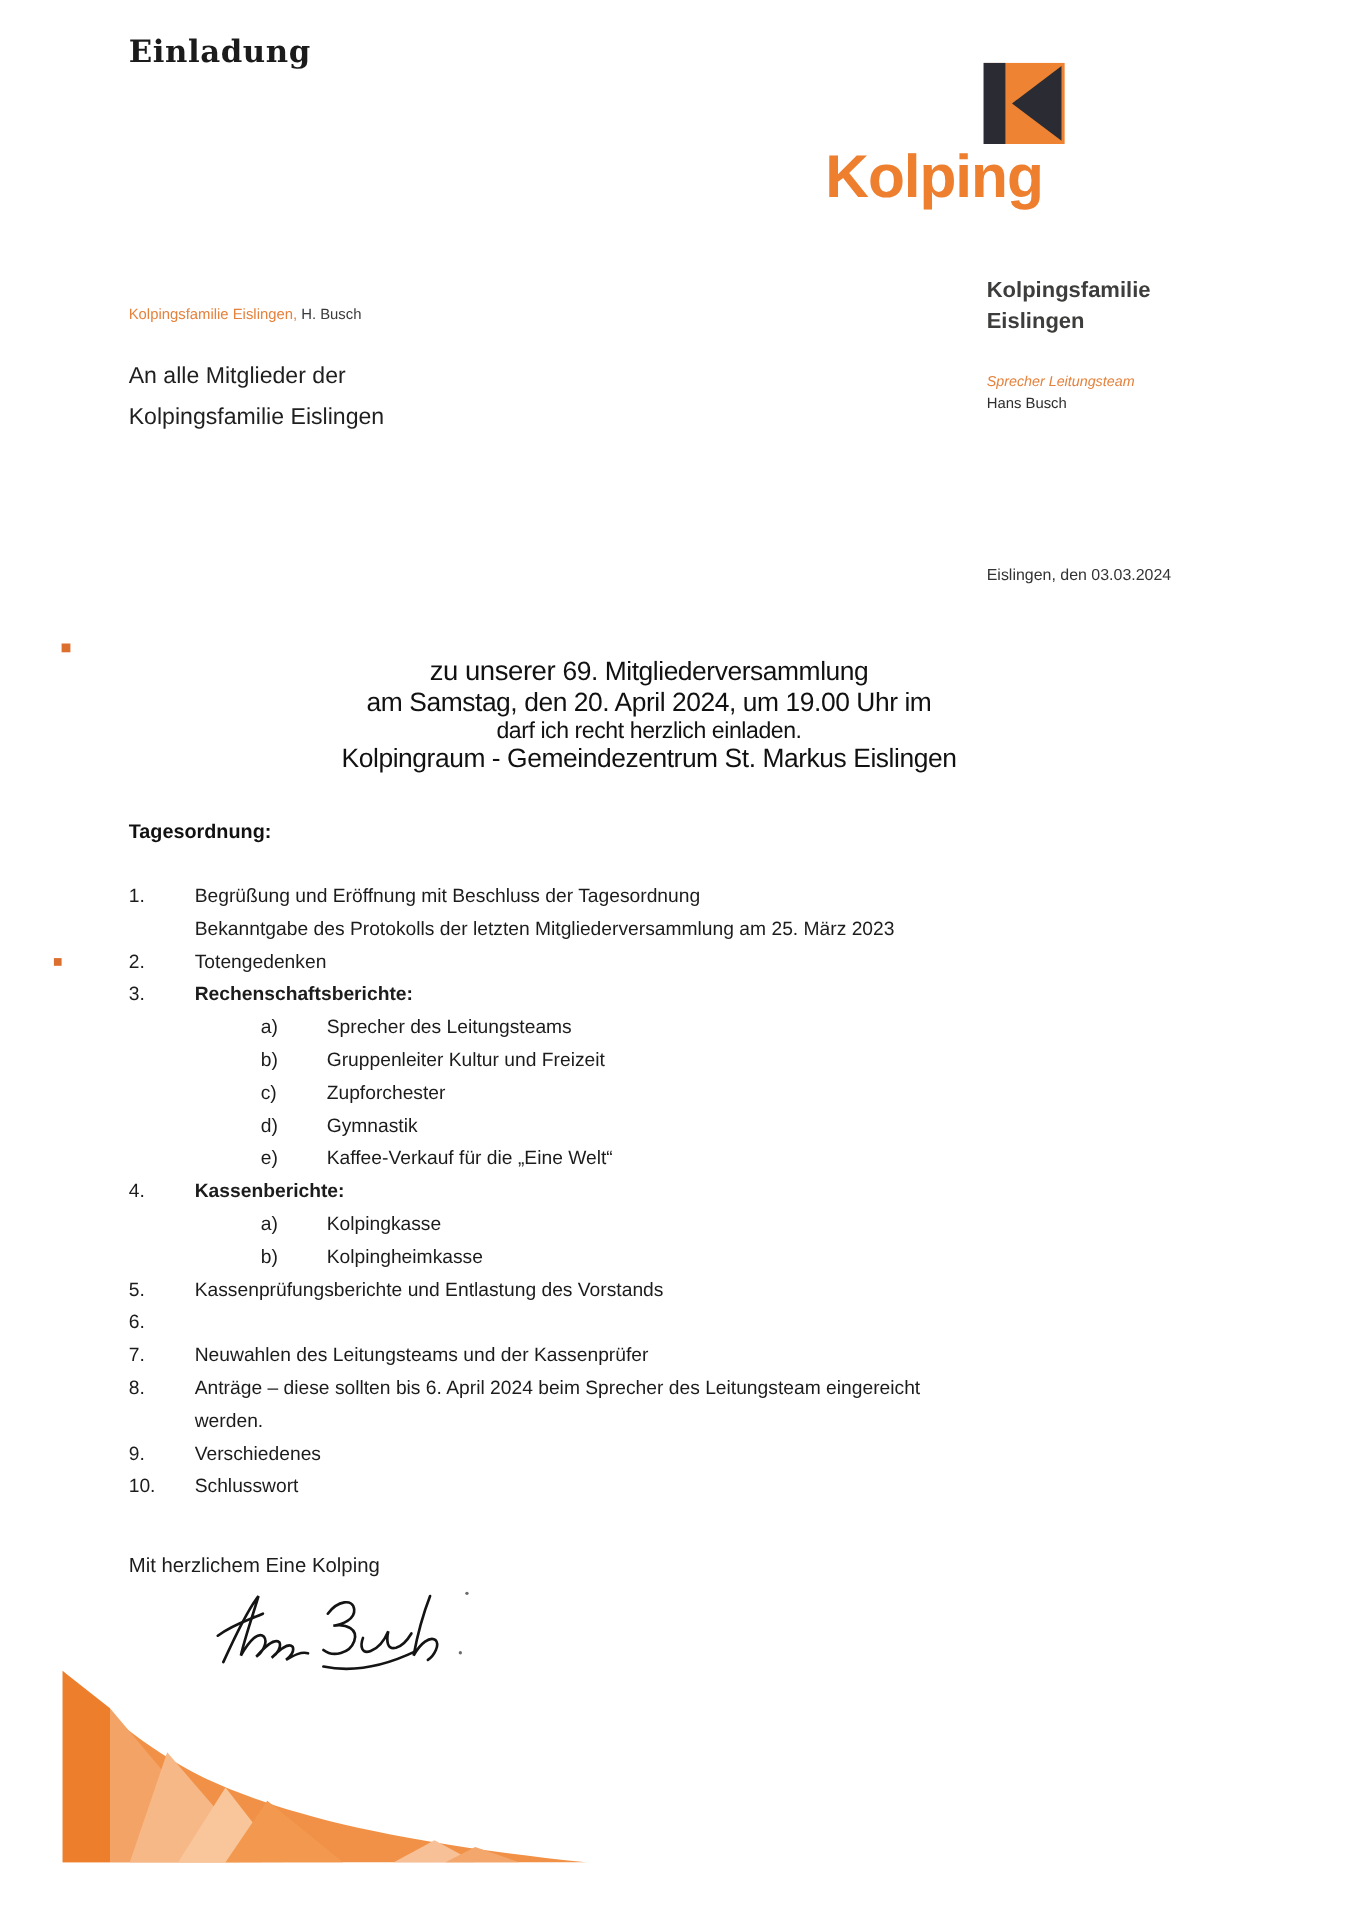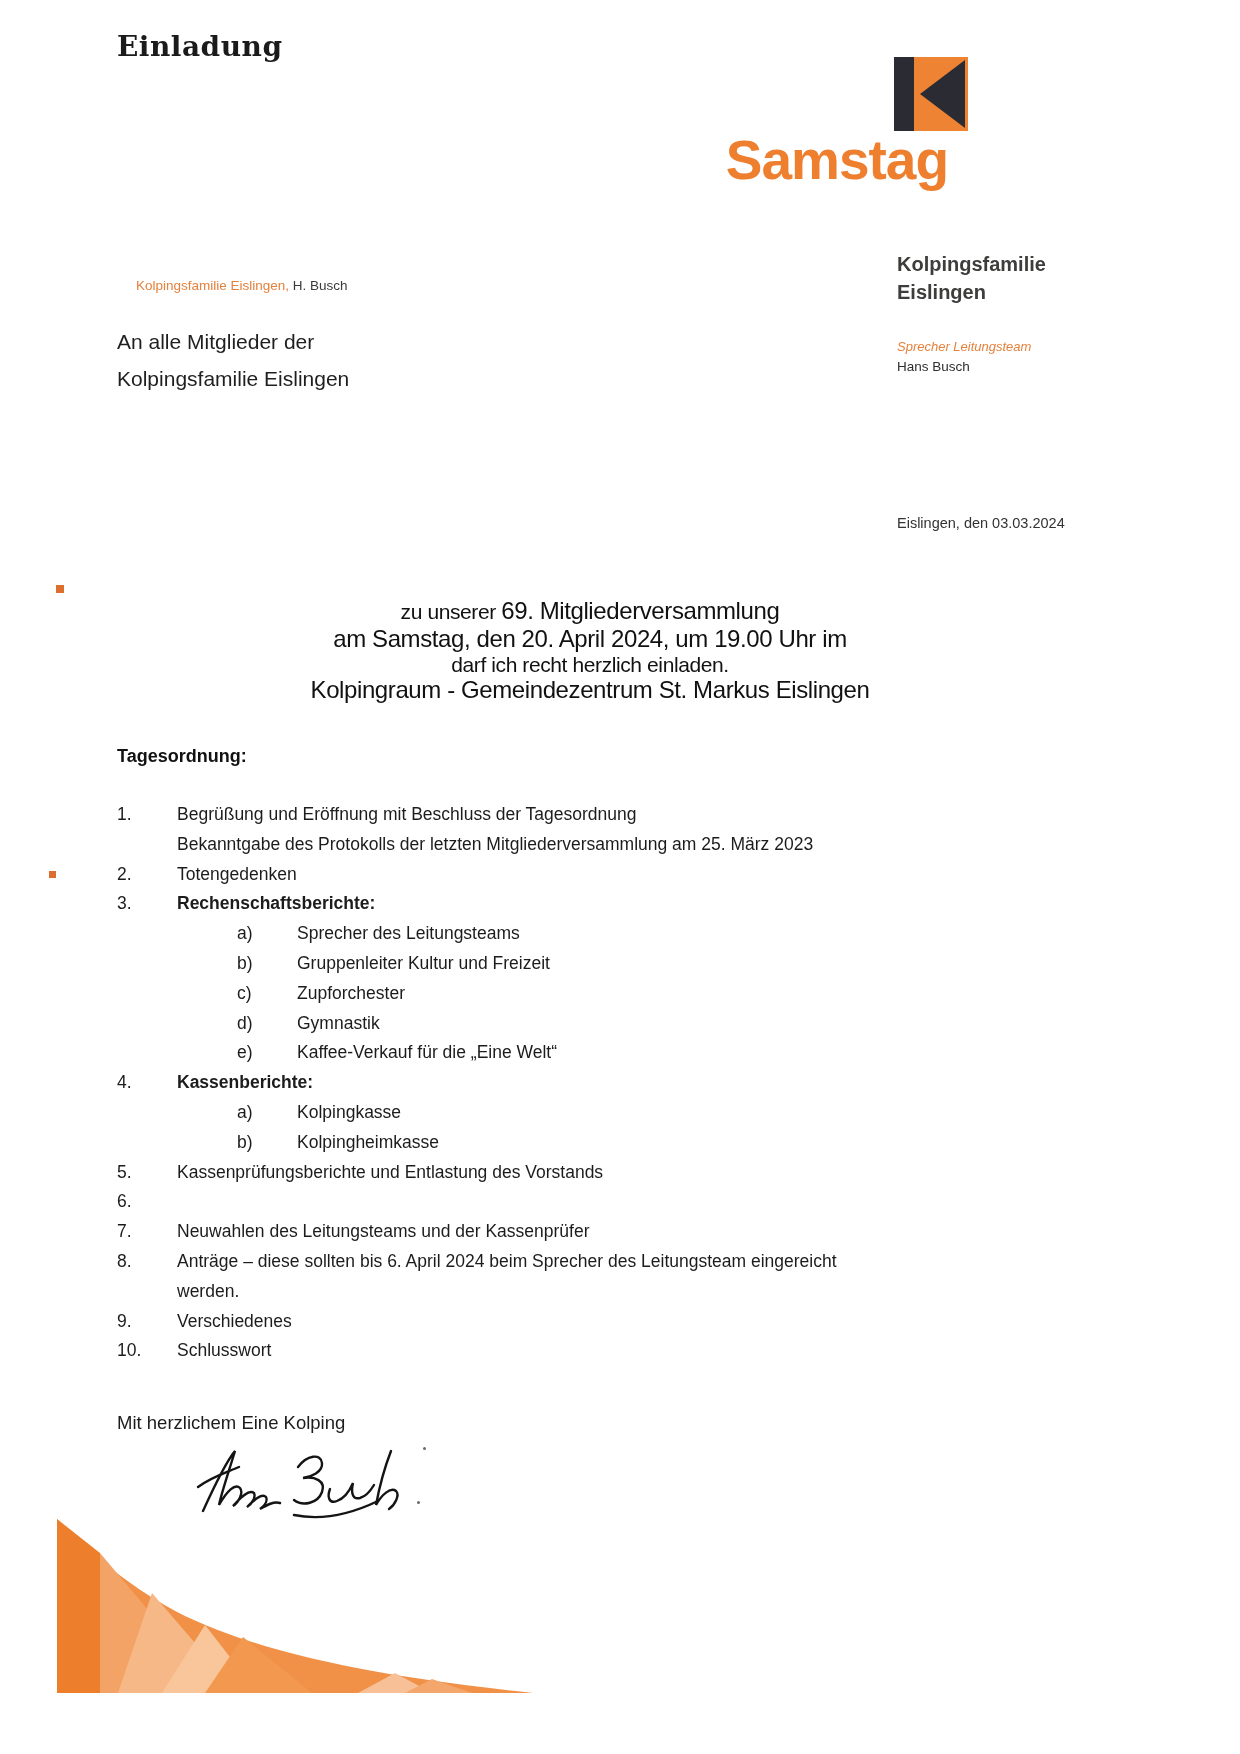--- a/index.html
+++ b/index.html
@@ -11,34 +11,34 @@
   
   .logo{position:absolute;left:894px;top:57px;width:74px;height:74px;}
   .wordmark{position:absolute;left:660px;top:130px;width:288px;text-align:right;
         font-size:55px;line-height:60px;font-weight:bold;letter-spacing:-1px;color:#EE7F2F;}
   .org-block{position:absolute;left:897px;top:250px;font-weight:bold;font-size:20px;
         line-height:28px;color:#3D3D3C;}
   .role-label{position:absolute;left:897px;top:339px;font-size:13px;color:#E5813B;font-style:italic;}
   .role-name{position:absolute;left:897px;top:359px;font-size:13.5px;color:#2e2e2e;}
   
   .sender-line{position:absolute;left:117px;top:278px;font-size:13.5px;}
-  .sender-org{color:#E5813B;margin-left:19px;}
+  .sender-org{color:#E5813B;}
   .sender-person{color:#3a3a3a;}
   .recipient{position:absolute;left:117px;top:323px;font-size:21px;line-height:37px;color:#1f1f1f;}
   
   .dateline{position:absolute;left:897px;top:515px;font-size:14.5px;color:#333;}
   
   .fold-mark{position:absolute;background:#DD6F2E;}
   .fold-1{left:56px;top:585px;width:8px;height:8px;}
   .fold-2{left:49px;top:871px;width:7px;height:7px;}
   
   .invitation{position:absolute;left:140px;top:598px;width:900px;text-align:center;
         color:#111;letter-spacing:-0.4px;}
   .inv-line{line-height:25px;}
-  .inv-regular{font-size:21px;}
+  .inv-regular{font-size:25px;}
   .inv-bold{font-size:24px;font-weight:normal;}
   .inv-last{font-size:21px;margin-top:1px;}
   
   .agenda-heading{position:absolute;left:117px;top:746px;font-size:18px;font-weight:bold;color:#111;}
   .agenda{position:absolute;left:117px;top:800px;width:1010px;font-size:17.5px;color:#1c1c1c;}
   .arow{display:flex;line-height:29.8px;}
   .anum{width:60px;flex:none;}
   .aletter{width:60px;flex:none;}
   .sub{padding-left:120px;}
   .bold{font-weight:bold;}
@@ -59,21 +59,21 @@
   <div class="doc-heading">Einladung</div>
 
   <div class="logo">
     <svg width="74" height="74" viewBox="0 0 74 74">
       <rect x="0" y="0" width="74" height="74" fill="#EE8433"></rect>
       <rect x="0" y="0" width="20" height="74" fill="#2B2B33"></rect>
       <polygon points="26,37 71,3 71,71" fill="#2B2B33"></polygon>
     </svg>
   </div>
 
-  <div class="wordmark">Samstag</div>
+  <div class="wordmark">Kolping</div>
 
   <div class="org-block">
     <div>Kolpingsfamilie</div>
     <div>Eislingen</div>
   </div>
   <div class="role-label">Sprecher Leitungsteam</div>
   <div class="role-name">Hans Busch</div>
 
   <div class="sender-line">
     <span class="sender-org">Kolpingsfamilie Eislingen,</span><span class="sender-person"> H. Busch</span>

